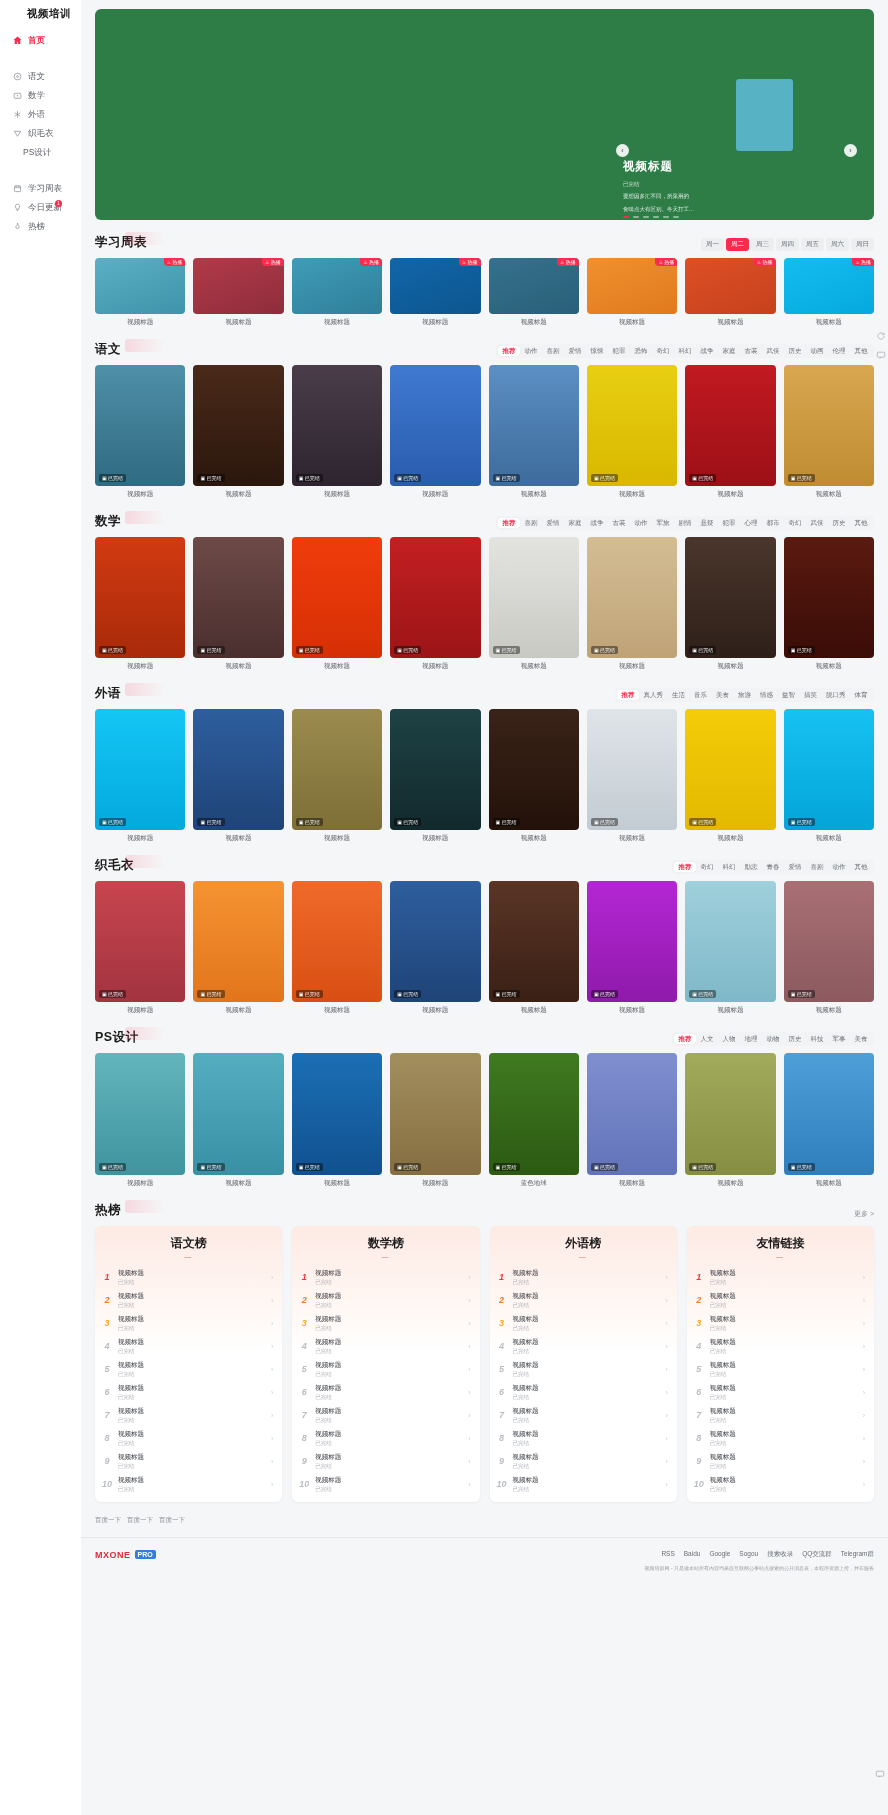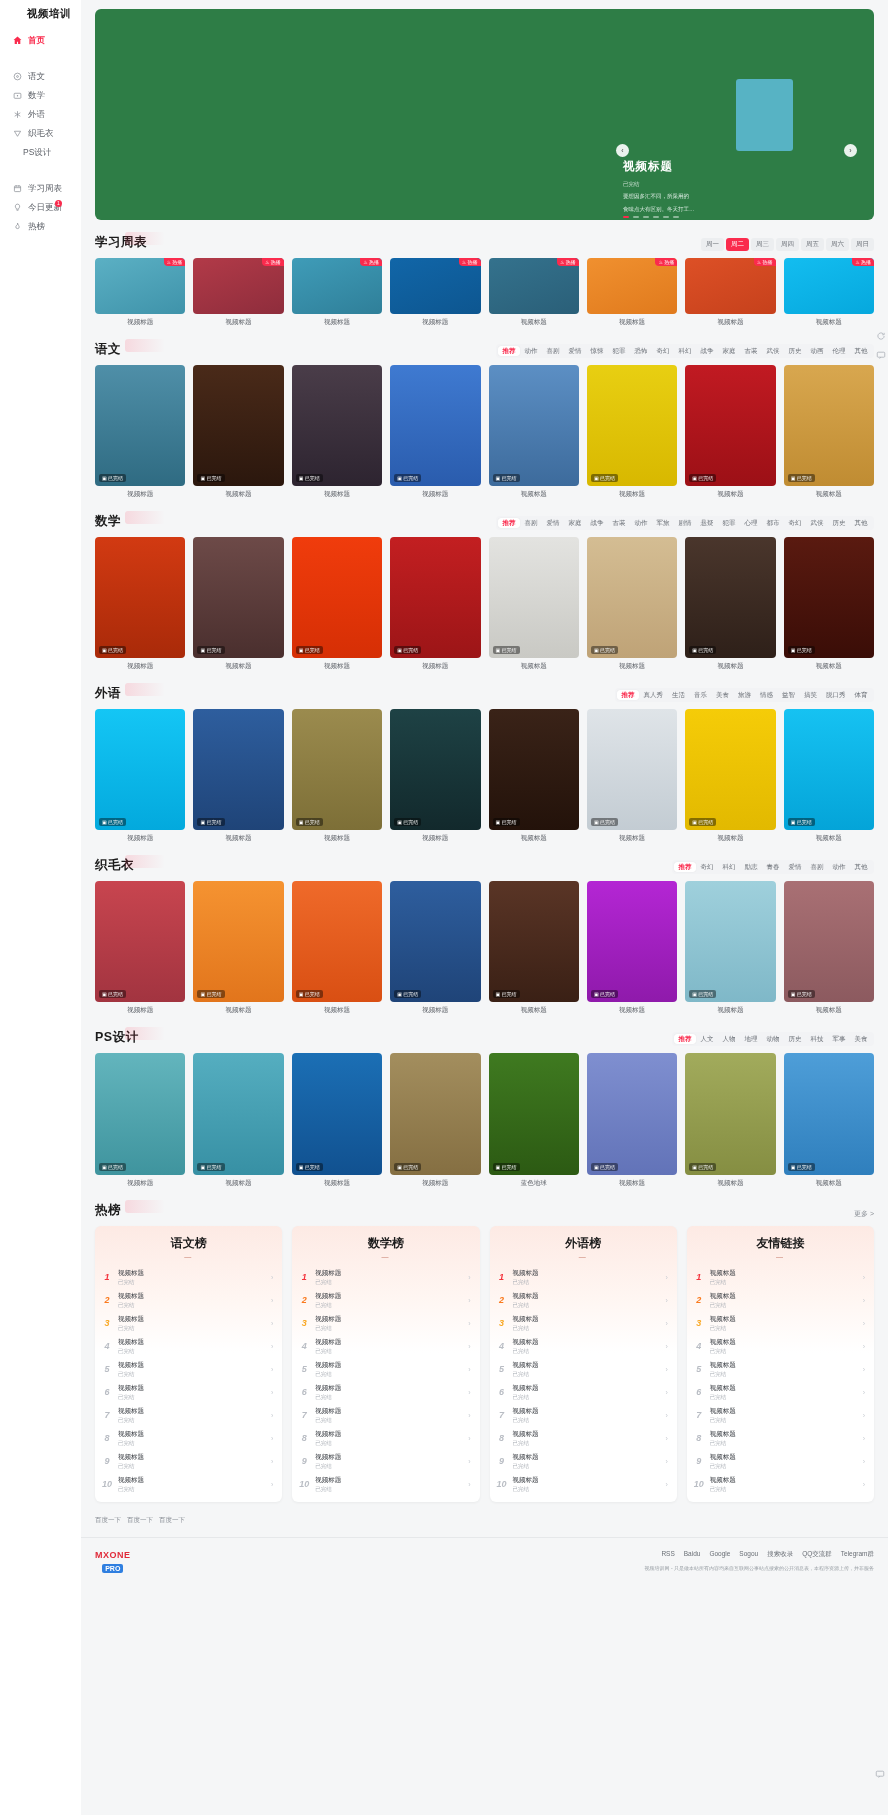--- a/index.html
+++ b/index.html
@@ -148,21 +148,21 @@
 
   
   .links { margin-top: 14px; padding-bottom: 12px; }
   .links-title { font-size: 7.5px; color: #33373d; font-weight: bold; }
   .links-row { margin-top: 5px; display: flex; gap: 6px; }
   .links-row a { font-size: 6.5px; color: #8a8f96; text-decoration: none; }
   .footer {
     border-top: 1px solid #e6e8ea; background: #f5f6f7; padding: 12px 14px 14px 14px;
     display: flex; align-items: flex-start;
   }
-  .logo { display: flex; align-items: center; gap: 4px; flex-direction: column; }
+  .logo { display: flex; align-items: center; gap: 4px; }
   .logo-main { font-size: 9px; font-weight: bold; color: #e02b3a; letter-spacing: .5px; }
   .logo-pro { background: #2f7fe0; color: #fff; font-size: 7px; font-weight: bold; padding: 1px 3px; border-radius: 2px; }
   .foot-right { margin-left: auto; text-align: right; }
   .foot-links { display: flex; gap: 9px; justify-content: flex-end; }
   .foot-links a { font-size: 6.5px; color: #6a6f76; text-decoration: none; }
   .foot-note { font-size: 5px; color: #9aa0a6; margin-top: 5px; line-height: 1.6; }
 
   
   .float-tools { position: absolute; right: 2px; top: 330px; display: flex; flex-direction: column; gap: 8px; }
   .ft { width: 11px; height: 11px; color: #b0b5bb; display: flex; align-items: center; justify-content: center; }

